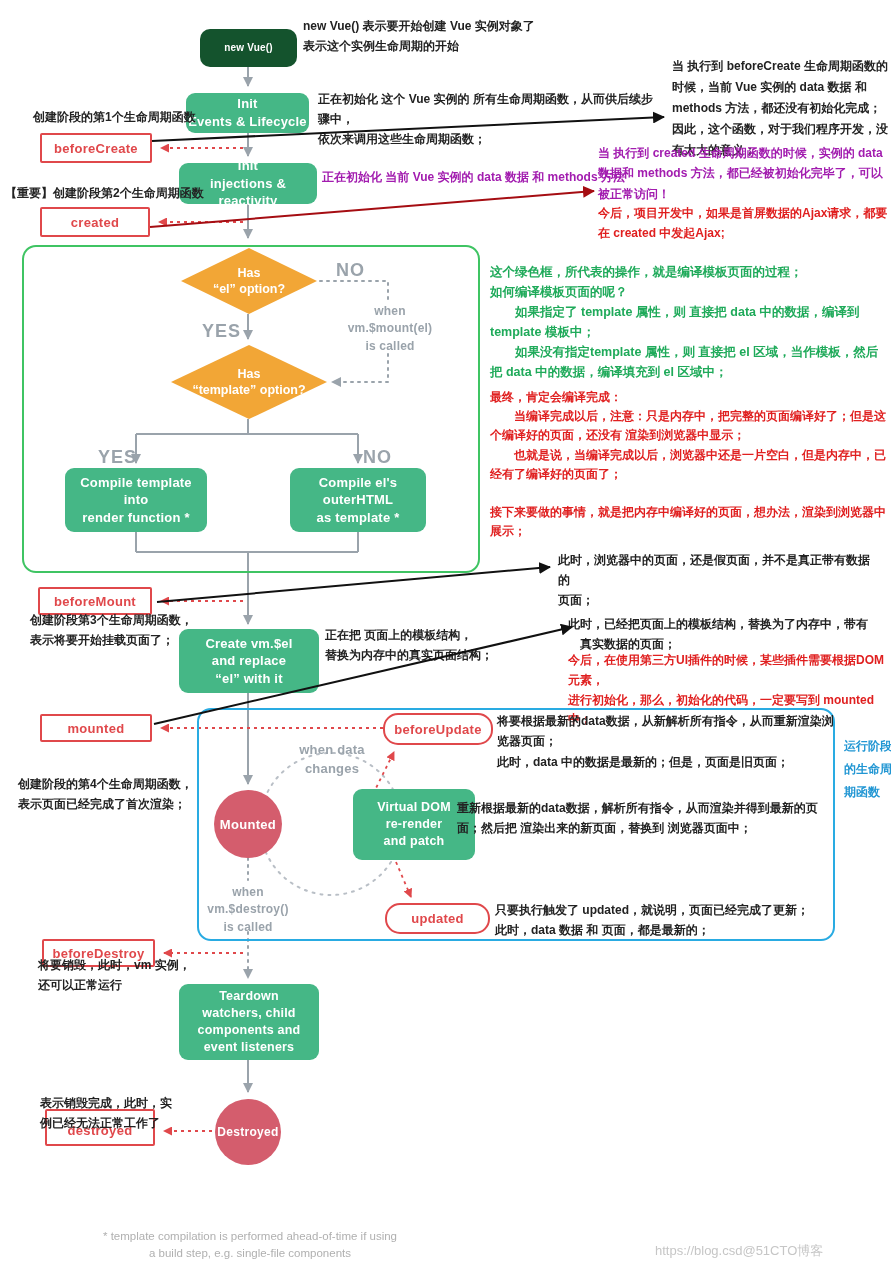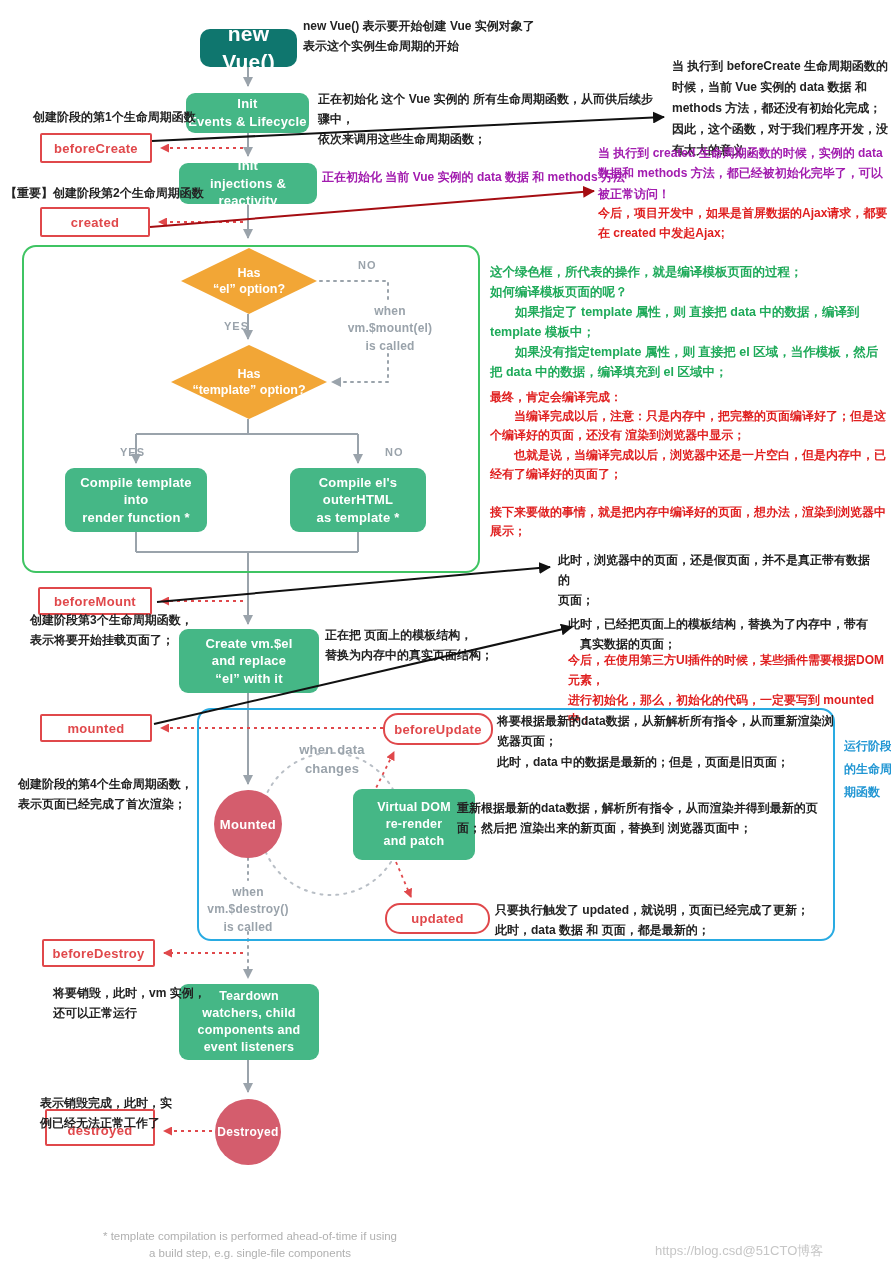--- a/index.html
+++ b/index.html
@@ -6,21 +6,21 @@
   body { background:#fff; font-family:"Liberation Sans", sans-serif; }
   #canvas { position:relative; width:891px; height:1280px; background:#fff; overflow:hidden; }
   svg.overlay { position:absolute; left:0; top:0; pointer-events:none; }
   #lines-under { z-index:0; }
   #lines-over  { z-index:4; }
 
   
   .node { position:absolute; z-index:2; background:#45b786; color:#fff; border-radius:9px;
           display:flex; align-items:center; justify-content:center; text-align:center;
           font-size:13px; font-weight:600; line-height:1.35; letter-spacing:.2px; white-space:pre-line; }
-  .node.navy { background:#0f766e; font-size:21px; font-weight:700; border-radius:10px; }
+  .node.navy { background:#14532d; font-size:10px; font-weight:700; border-radius:10px; }
   .diamond { position:absolute; z-index:2; background:#f2a636; color:#fff;
              clip-path:polygon(50% 0,100% 50%,50% 100%,0 50%);
              display:flex; align-items:center; justify-content:center; text-align:center;
              font-size:12.5px; font-weight:600; line-height:1.3; white-space:pre-line; }
   .circle { position:absolute; z-index:2; background:#d45d6d; color:#fff; border-radius:50%;
             display:flex; align-items:center; justify-content:center;
             font-size:13px; font-weight:700; letter-spacing:.3px; }
   .hook { position:absolute; z-index:2; background:#fff; border:2px solid #e0484b; border-radius:2px;
           color:#e0484b; font-weight:700; font-size:13px; letter-spacing:.3px;
           display:flex; align-items:center; justify-content:center; }
@@ -30,21 +30,21 @@
   .green-border { border:2.5px solid #3fc463; }
   .blue-border  { border:2.5px solid #29abe2; }
 
   
   .ann { position:absolute; z-index:3; font-size:12px; font-weight:700; color:#222;
          line-height:1.65; white-space:pre-line; }
   .ann.red   { color:#e01f1f; }
   .ann.dkred { color:#a21caf; }
   .ann.green { color:#1faa5a; line-height:1.6; font-size:12.5px; }
   .ann.blue  { color:#2196d3; }
-  .ann.gray  { color:#9aa3ab; font-size:11px; letter-spacing:1px;margin-left:22px; }
+  .ann.gray  { color:#9aa3ab; font-size:18px; letter-spacing:1px; }
   .ann.graysm{ color:#9aa3ab; font-size:12px; line-height:1.45; letter-spacing:.2px; text-align:center; }
   .footnote { position:absolute; z-index:3; color:#b0b0b0; font-size:11.5px; font-weight:400;
               line-height:1.5; text-align:center; white-space:pre-line; }
   .watermark { position:absolute; z-index:3; color:#c6c6c6; font-size:13px; }
 </style>
 </head>
 <body>
 
 <div id="canvas">
 
@@ -175,21 +175,21 @@
 表示页面已经完成了首次渲染；</div>
   <div class="ann" style="left:497px; top:711px; width:340px; line-height:1.7;">将要根据最新的data数据，从新解析所有指令，从而重新渲染浏览器页面；
 此时，data 中的数据是最新的；但是，页面是旧页面；</div>
   <div class="ann" style="left:457px; top:798px; width:385px; line-height:1.7;">重新根据最新的data数据，解析所有指令，从而渲染并得到最新的页
 面；然后把 渲染出来的新页面，替换到 浏览器页面中；</div>
   <div class="ann" style="left:495px; top:900px; width:350px; line-height:1.7;">只要执行触发了 updated，就说明，页面已经完成了更新；
 此时，data 数据 和 页面，都是最新的；</div>
   <div class="ann blue" style="left:844px; top:735px; width:48px; line-height:1.9;font-family:Liberation Serif, serif;">运行阶段
 的生命周
 期函数</div>
-  <div class="ann" style="left:38px; top:984px;margin-left:15px;">将要销毁，此时，vm 实例，
+  <div class="ann" style="left:38px; top:956px;">将要销毁，此时，vm 实例，
 还可以正常运行</div>
   <div class="ann" style="left:40px; top:1094px; z-index:5;">表示销毁完成，此时，实
 例已经无法正常工作了</div>
   <div class="footnote" style="left:55px; top:1228px; width:390px;">* template compilation is performed ahead-of-time if using
 a build step, e.g. single-file components</div>
   <div class="watermark" style="left:655px; top:1242px;">https://blog.csd@51CTO博客</div>
 
   <svg id="lines-over" class="overlay" width="891" height="1280">
     <defs>
       <marker id="m-black" markerUnits="userSpaceOnUse" markerWidth="14" markerHeight="12" refX="11" refY="6" orient="auto">

